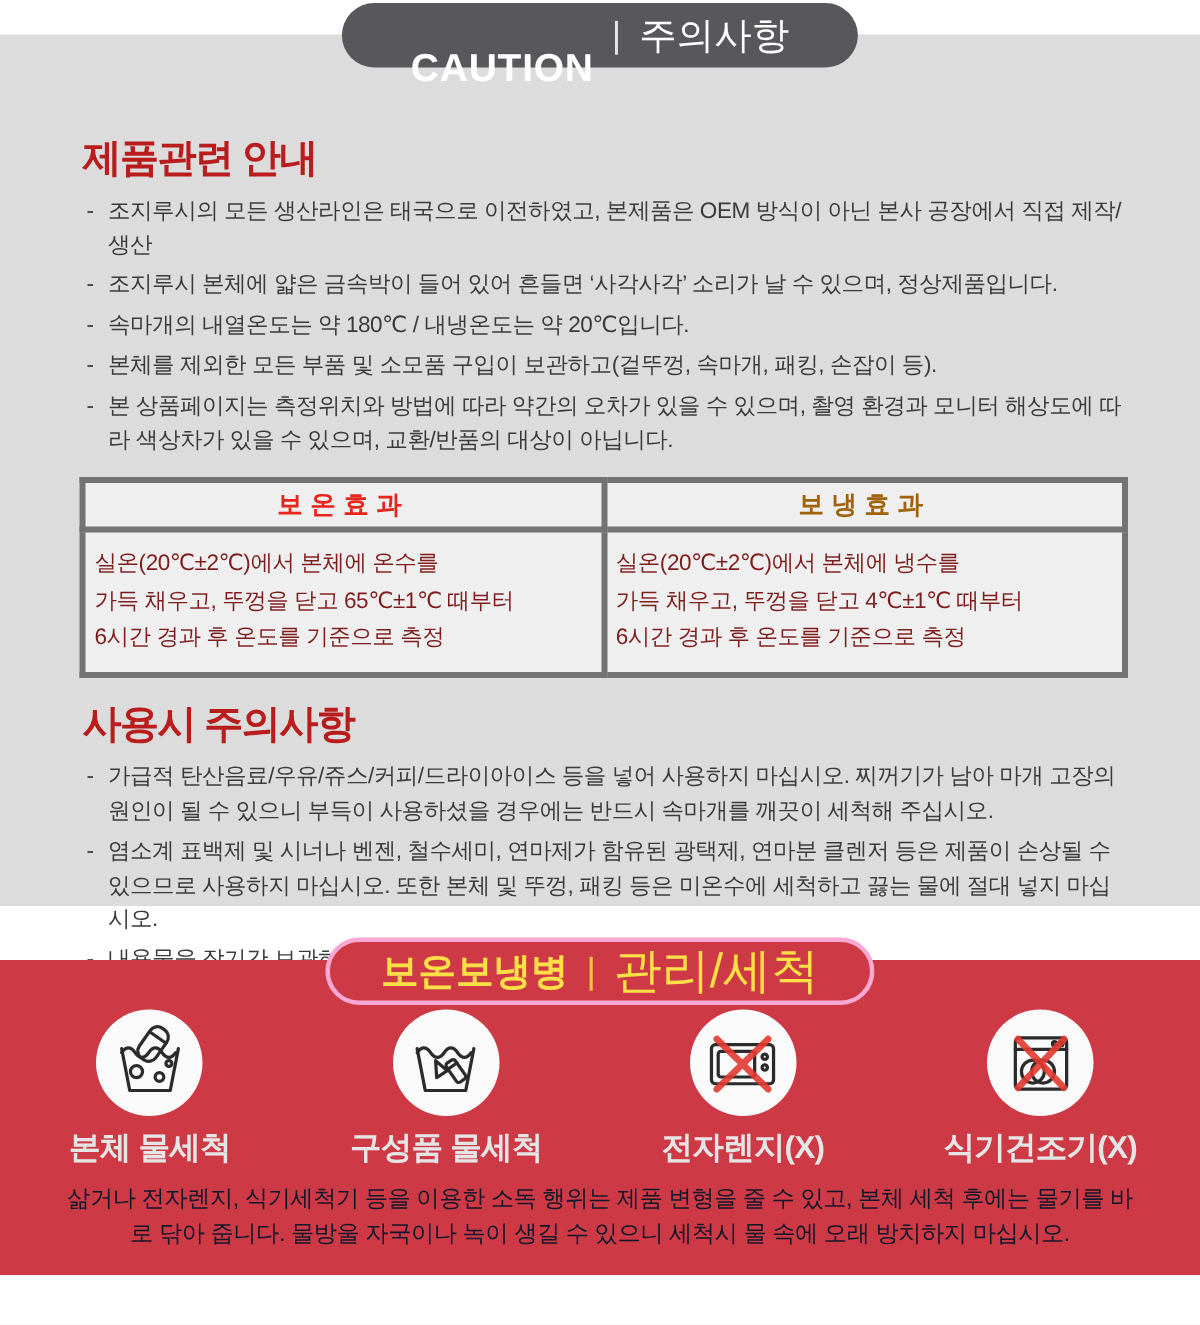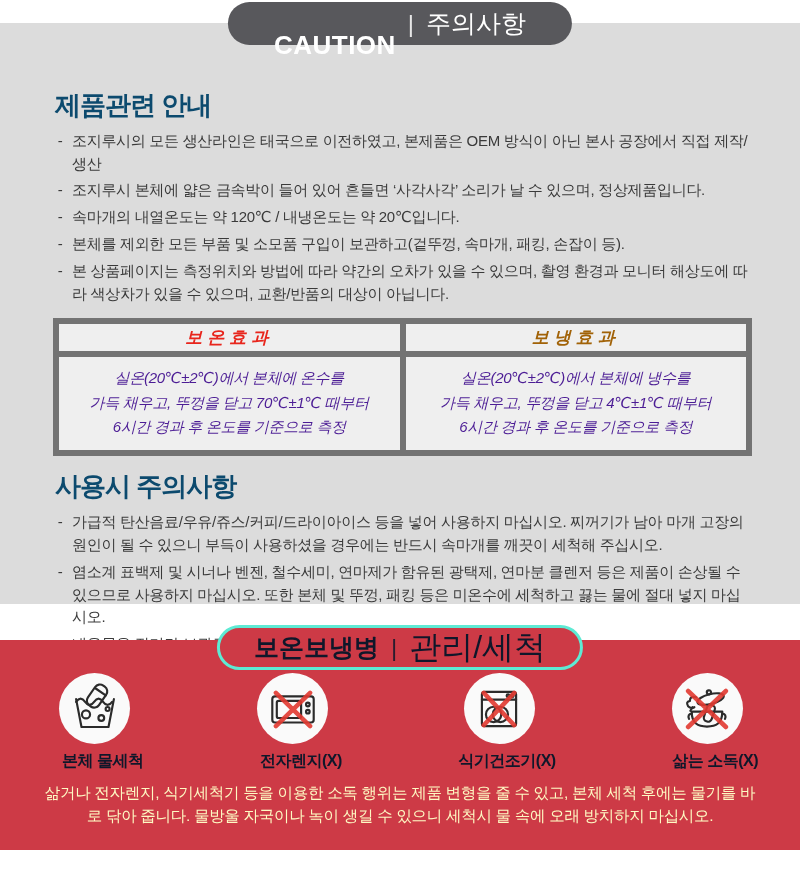--- a/index.html
+++ b/index.html
@@ -8,46 +8,46 @@
 
   
   .gray-panel { position:absolute; top:23px; left:0; width:800px; height:581px; background:#dcdcdc; }
   .pill { position:absolute; left:50%; transform:translateX(-50%); display:flex; align-items:center; white-space:nowrap; z-index:3; }
   .caution-pill { top:2px; height:43px; background:#58585c; border-radius:23px; padding:0 46px; color:#fff; }
   .caution-pill .pill-bold { font-size:26px; font-weight:bold; letter-spacing:.5px;margin-top:44px; }
   .pill-div { font-weight:300; opacity:.85; margin:0 12px; font-size:24px; }
   .caution-pill .pill-rest { font-size:25px; font-weight:400;text-align:right; }
 
   .content { position:relative; padding:68px 46px 0 55px; }
-  .section-title { font-size:26px; font-weight:bold; color:#0c4a6e; letter-spacing:-1px; line-height:1.15; }
+  .section-title { font-size:26px; font-weight:bold; color:#b91c1c; letter-spacing:-1px; line-height:1.15; }
   .bullets { margin-top:9px; }
   .bullet { display:flex; gap:7px; font-size:15px; color:#3a3a3a; line-height:1.52; margin-bottom:4px; letter-spacing:-.3px; }
   .bullet .dash { flex:0 0 10px; text-align:center; }
   .note-line { font-size:15px; color:#3a3a3a; letter-spacing:-.3px; margin-top:5px; line-height:1.5; }
 
   
   table.effect { border-collapse:collapse; width:699px; margin:13px 0 16px -2px; background:#efefef; table-layout:fixed; }
-  table.effect th, table.effect td { border:6px solid #737373;font-style:italic; }
+  table.effect th, table.effect td { border:4px solid #737373; }
   table.effect th { height:33px; font-size:17px; font-weight:bold; letter-spacing:5px; text-align:center; }
   th.th-warm { color:#e8251c; }
   th.th-cold { color:#a16207; }
-  table.effect td { padding:9px 6px 11px; text-align:center; font-size:15px; color:#4c1d95; line-height:1.62; letter-spacing:-.3px; }
+  table.effect td { padding:9px 6px 11px; font-size:15px; color:#7f1d1d; line-height:1.62; letter-spacing:-.3px; }
 
   .usage-title { }
 
   
   .care-band { position:absolute; top:640px; left:0; width:800px; height:210px; background:#cd3a46; }
-  .care-pill { top:-15px; height:45px; background:#cd3a46; border:3px solid #5eead4; border-radius:26px; padding:0 34px; color:#0f172a; }
+  .care-pill { top:-15px; height:45px; background:#cd3a46; border:3px solid #f9a8d4; border-radius:26px; padding:0 34px; color:#fde047; }
   .care-pill .pill-bold { font-size:25px; font-weight:bold; }
   .care-pill .pill-rest { font-size:32px; font-weight:300; }
   .care-icons { display:flex; justify-content:space-between; padding:33px 42px 0 46px; }
   .care-item { display:flex; flex-direction:column; align-items:center; }
   .icon-circle { width:71px; height:71px; border-radius:50%; background:#fafafa; display:flex; align-items:center; justify-content:center; }
-  .care-label { margin-top:7px; font-size:16px; font-weight:bold; color:#0f172a; letter-spacing:-.5px; white-space:nowrap;margin-left:16px; }
-  .care-desc { margin-top:9px; padding:0 40px; text-align:center; font-size:15.5px; line-height:1.5; color:#fef9c3; letter-spacing:-.3px; }
+  .care-label { margin-top:7px; font-size:21px; font-weight:bold; color:#e5e5e5; letter-spacing:-.5px; white-space:nowrap; }
+  .care-desc { margin-top:9px; padding:0 40px; text-align:center; font-size:15.5px; line-height:1.5; color:#0f172a; letter-spacing:-.3px; }
 
   svg.glyph { display:block; }
   .ln { stroke:#2b2b2b; stroke-width:2.4; fill:none; stroke-linecap:round; stroke-linejoin:round; }
   .xmark { stroke:#e23a31; stroke-width:5; fill:none; stroke-linecap:round; opacity:.9; }
 </style>
 </head>
 <body>
 
 <div class="page">
 
@@ -66,42 +66,42 @@
         <div class="bullet">
           <span class="dash">-</span>
           <span>조지루시의 모든 생산라인은 태국으로 이전하였고, 본제품은 OEM 방식이 아닌 본사 공장에서 직접 제작/생산</span>
         </div>
         <div class="bullet">
           <span class="dash">-</span>
           <span>조지루시 본체에 얇은 금속박이 들어 있어 흔들면 ‘사각사각’ 소리가 날 수 있으며, 정상제품입니다.</span>
         </div>
         <div class="bullet">
           <span class="dash">-</span>
-          <span>속마개의 내열온도는 약 120℃ / 내냉온도는 약 20℃입니다.</span>
+          <span>속마개의 내열온도는 약 180℃ / 내냉온도는 약 20℃입니다.</span>
         </div>
         <div class="bullet">
           <span class="dash">-</span>
           <span>본체를 제외한 모든 부품 및 소모품 구입이 보관하고(겉뚜껑, 속마개, 패킹, 손잡이 등).</span>
         </div>
         <div class="bullet">
           <span class="dash">-</span>
           <span>본 상품페이지는 측정위치와 방법에 따라 약간의 오차가 있을 수 있으며, 촬영 환경과 모니터 해상도에 따라 색상차가 있을 수 있으며, 교환/반품의 대상이 아닙니다.</span>
         </div>
       </div>
 
       <table class="effect">
         <tbody>
             <tr>
           <th class="th-warm">보온효과</th>
           <th class="th-cold">보냉효과</th>
         </tr>
         <tr>
           <td>
             <div>실온(20℃±2℃)에서 본체에 온수를</div>
-            <div>가득 채우고, 뚜껑을 닫고 70℃±1℃ 때부터</div>
+            <div>가득 채우고, 뚜껑을 닫고 65℃±1℃ 때부터</div>
             <div>6시간 경과 후  온도를 기준으로 측정</div>
           </td>
           <td>
             <div>실온(20℃±2℃)에서 본체에 냉수를</div>
             <div>가득 채우고, 뚜껑을 닫고 4℃±1℃ 때부터</div>
             <div>6시간 경과 후 온도를 기준으로 측정</div>
           </td>
         </tr>
       </tbody>
         </table>
@@ -153,20 +153,38 @@
               </g>
               <circle cx="20" cy="36" r="4.5"></circle>
               <circle cx="37" cy="40" r="3.2"></circle>
               <circle cx="44" cy="30" r="2.2"></circle>
             </g>
           </svg>
         </div>
         <div class="care-label">본체 물세척</div>
       </div>
 
+      <div class="care-item">
+        <div class="icon-circle">
+          <svg class="glyph" width="54" height="54" viewBox="0 0 60 60">
+            <g class="ln">
+              <path d="M9 19 L15 50 H45 L51 19"></path>
+              <path d="M9 22 Q14 15 19 22 T29 22 T39 22 T49 22"></path>
+              <g transform="rotate(25 26 35)">
+                <path d="M20 30 L31 33 L26 41 Z"></path>
+              </g>
+              <g transform="rotate(-35 38 36)">
+                <rect x="34" y="27" width="8" height="17" rx="2"></rect>
+                <line x1="34" y1="31" x2="42" y2="31"></line>
+              </g>
+            </g>
+          </svg>
+        </div>
+        <div class="care-label">구성품 물세척</div>
+      </div>
 
 
       <div class="care-item">
         <div class="icon-circle">
           <svg class="glyph" width="54" height="54" viewBox="0 0 60 60">
             <g class="ln">
               <rect x="7" y="16" width="46" height="29" rx="3"></rect>
               <rect x="12" y="21" width="27" height="19" rx="2"></rect>
               <circle cx="46.5" cy="25" r="2"></circle>
               <circle cx="46.5" cy="33" r="2"></circle>
@@ -193,44 +211,19 @@
             </g>
             <g class="xmark">
               <line x1="13" y1="12" x2="47" y2="48"></line>
               <line x1="47" y1="12" x2="13" y2="48"></line>
             </g>
           </svg>
         </div>
         <div class="care-label">식기건조기(X)</div>
       </div>
 
-      <div class="care-item">
-        <div class="icon-circle">
-          <svg class="glyph" width="54" height="54" viewBox="0 0 60 60">
-            <g class="ln">
-              <path d="M13 33 C13 46 20 49.5 30 49.5 C40 49.5 47 46 47 33 Z"></path>
-              <path d="M13 35 q-5 1 -3 6"></path>
-              <path d="M47 35 q5 1 3 6"></path>
-              <g transform="rotate(-14 34 19)">
-                <ellipse cx="34" cy="19" rx="15" ry="5.5"></ellipse>
-                <circle cx="34" cy="11.3" r="2.3"></circle>
-              </g>
-              <path d="M18 17 q-7 -2 -7 4 q-5 1 -2 6 q3 3 7 1"></path>
-              <path d="M14 28 l-2.5 4"></path>
-              <g transform="rotate(18 32 35)">
-                <rect x="28" y="25" width="9" height="19" rx="4"></rect>
-              </g>
-            </g>
-            <g class="xmark">
-              <line x1="9" y1="10" x2="51" y2="50"></line>
-              <line x1="51" y1="10" x2="9" y2="50"></line>
-            </g>
-          </svg>
-        </div>
-        <div class="care-label">삶는 소독(X)</div>
-      </div>
 
     </div>
 
     <p class="care-desc">삶거나 전자렌지, 식기세척기 등을 이용한 소독 행위는 제품 변형을 줄 수 있고, 본체 세척 후에는 물기를 바로 닦아 줍니다. 물방울 자국이나 녹이 생길 수 있으니 세척시 물 속에 오래 방치하지 마십시오.</p>
   </div>
 
 </div>
 
 </body></html>

